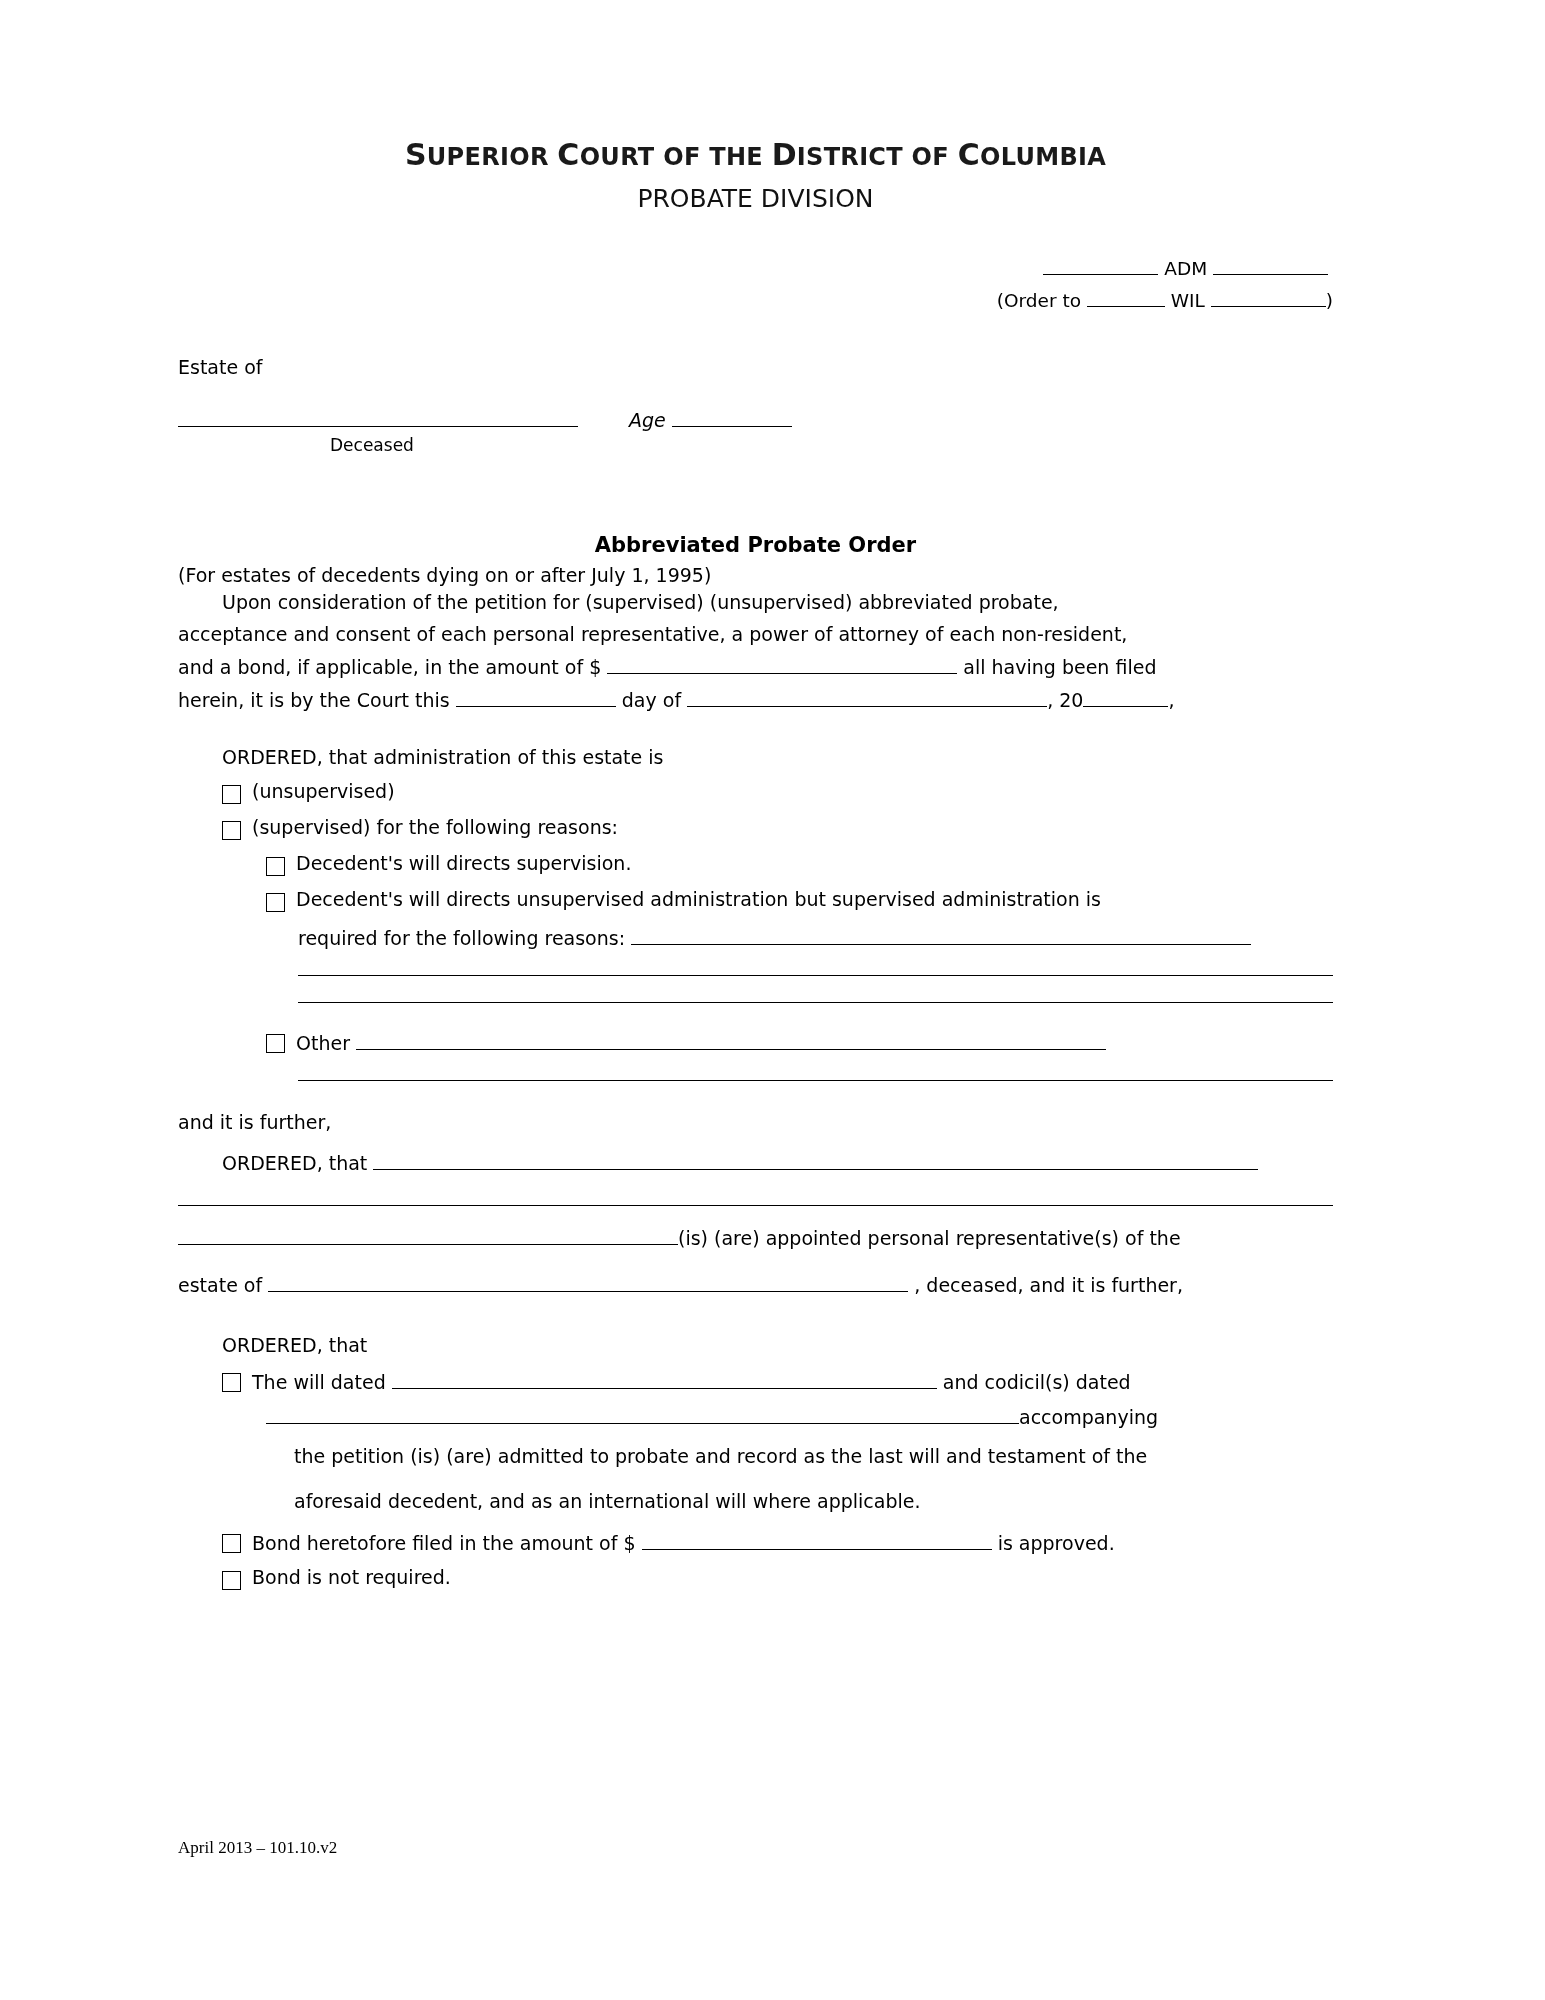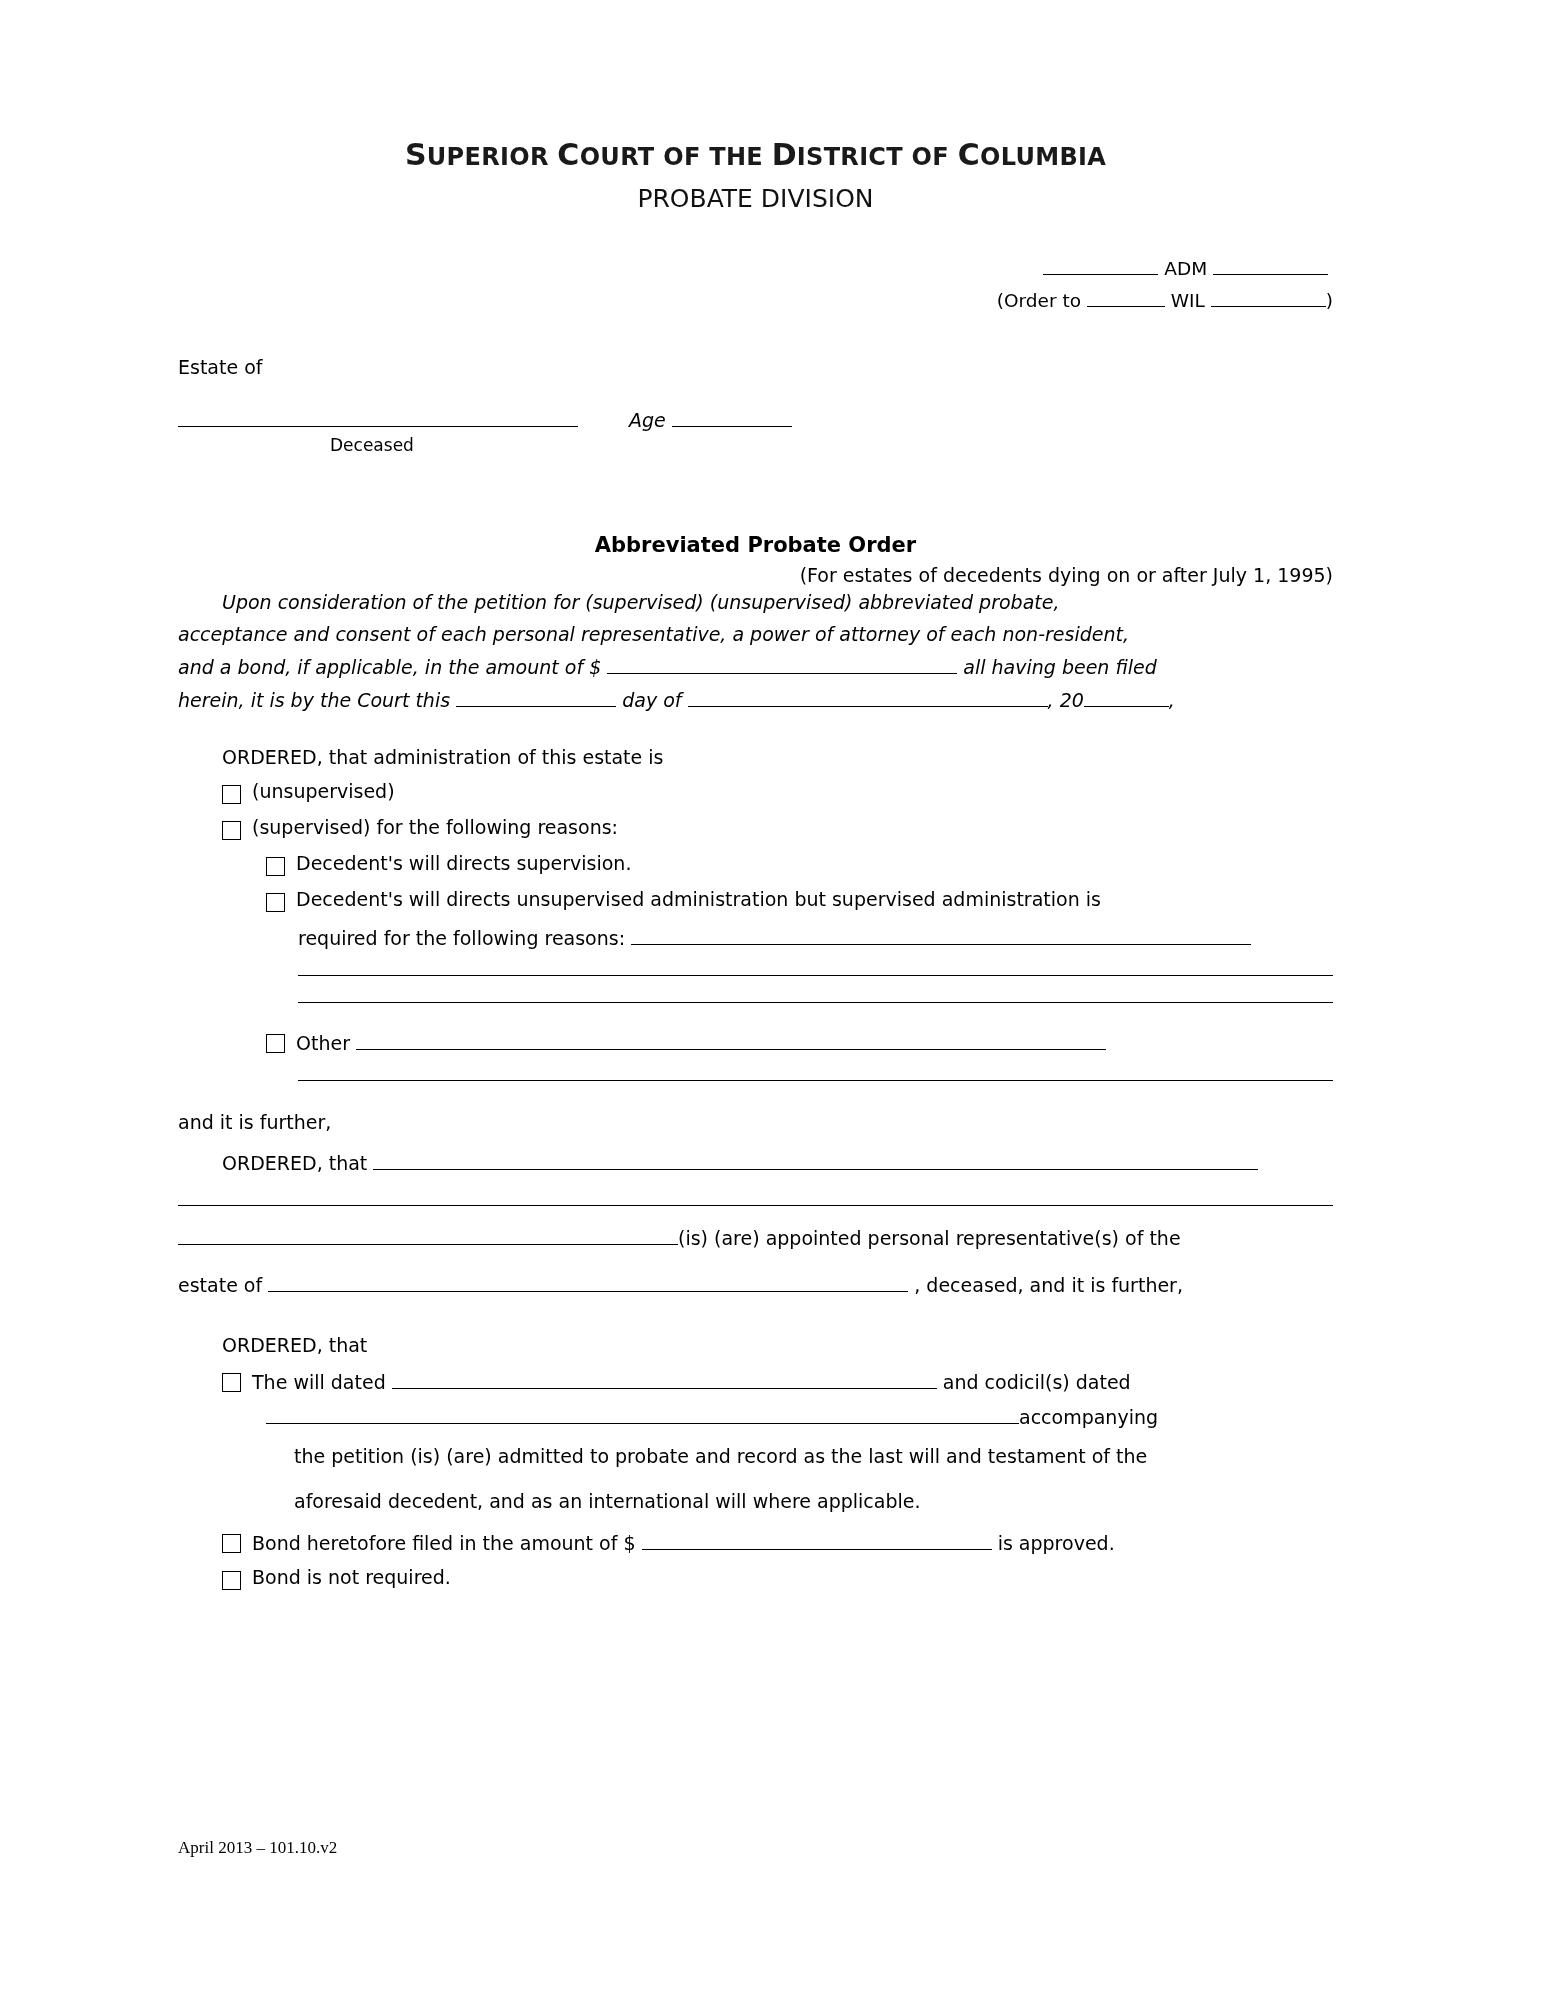--- a/index.html
+++ b/index.html
@@ -95,30 +95,29 @@
   }
 
   
   .doc-title {
     text-align: center;
     font-weight: bold;
     font-size: 21px;
     margin-top: 78px;
   }
   .doc-sub {
-    text-align: right;
+    text-align: left;
     font-size: 19px;
     margin-top: 7px;
   }
 
   p.body {
     font-size: 19px;
     line-height: 1.72;
     margin: 0;
-    font-style: italic;
   }
   .para1 {
     margin-top: 10px;
   }
   .indent {
     display: inline-block;
     width: 44px;
   }
 
   .ordered1 {

